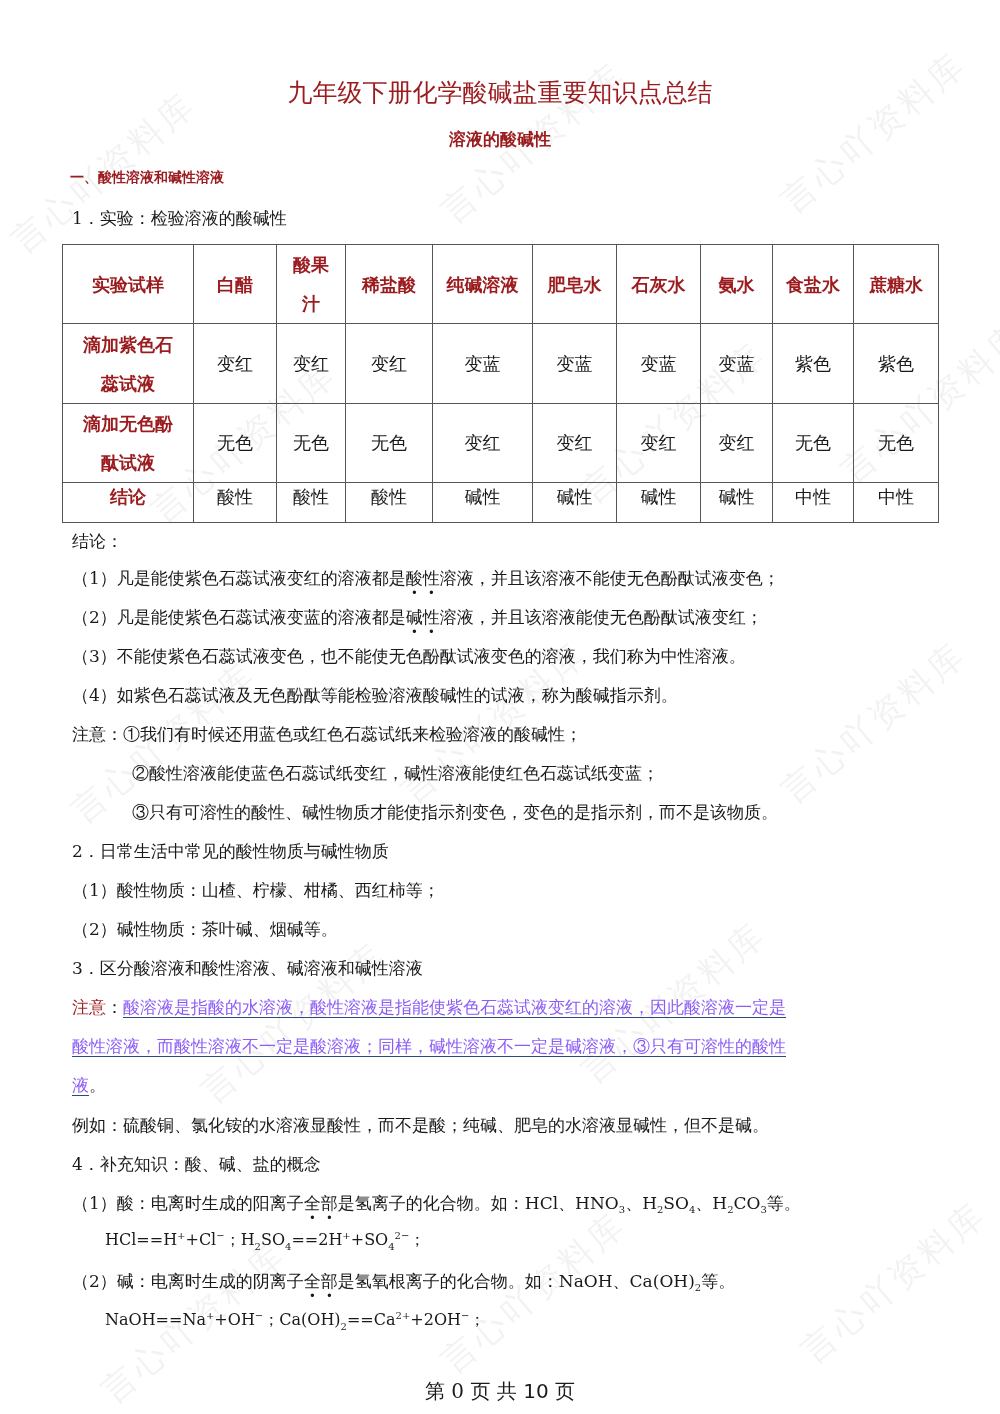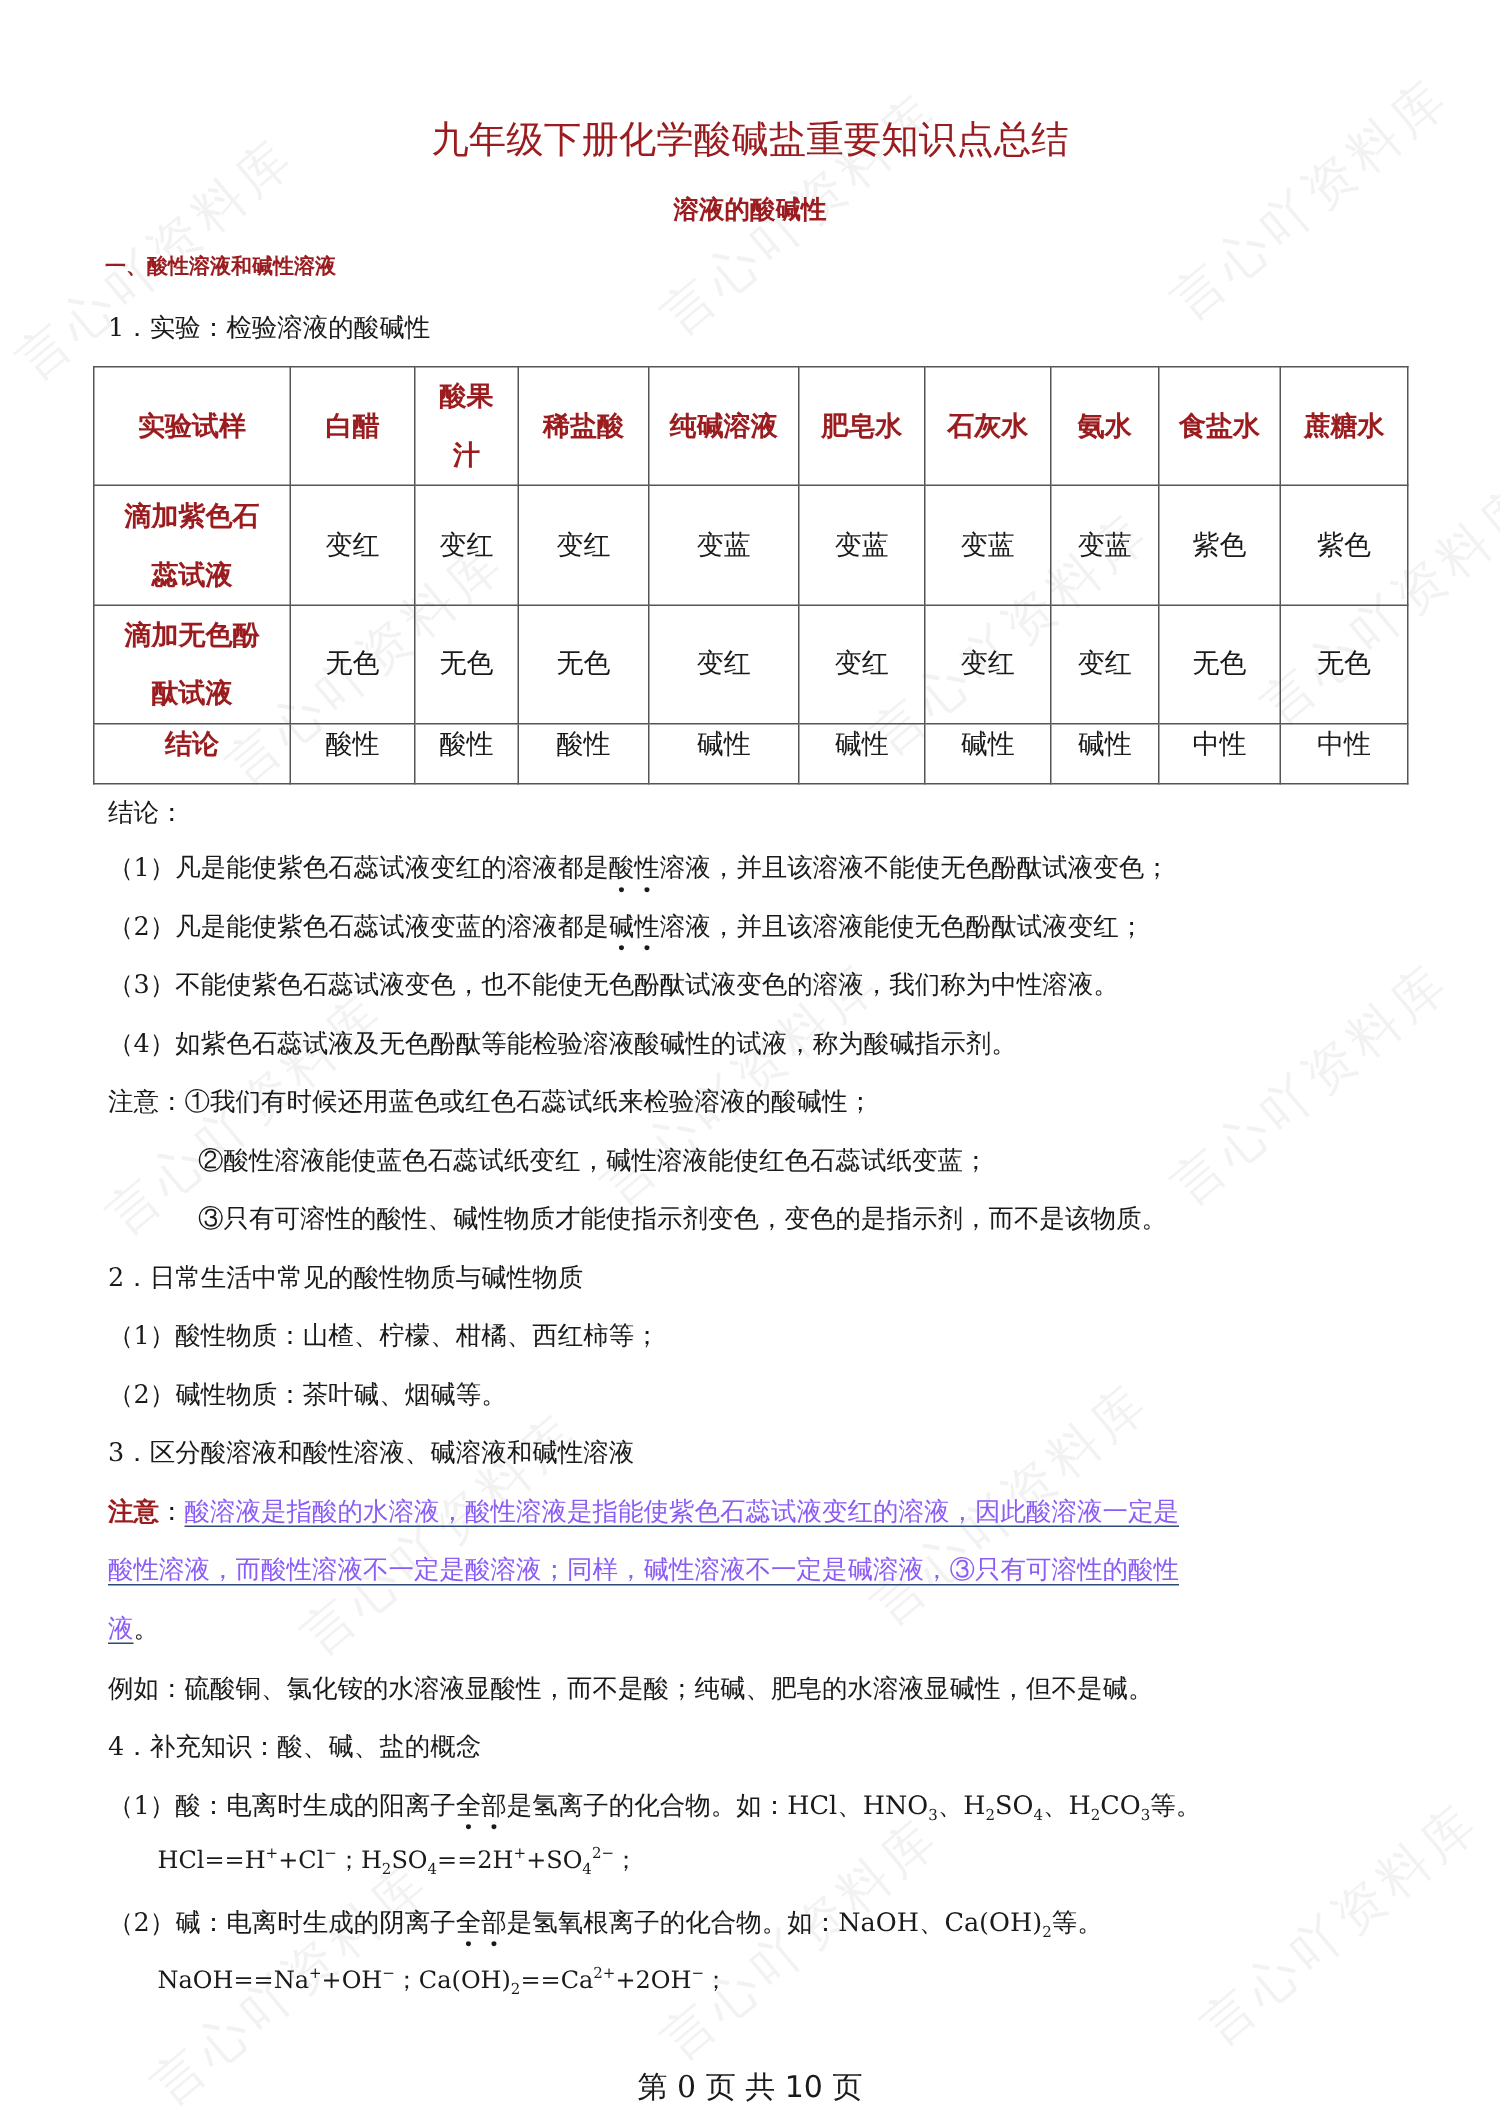--- a/index.html
+++ b/index.html
@@ -10,21 +10,21 @@
   .abs { position: absolute; white-space: nowrap; }
   .title { left: 0; width: 1000px; top: 76px; text-align: center; font-size: 25px; color: #9b1c1f; }
   .subtitle { left: 0; width: 1000px; top: 128px; text-align: center; font-size: 17px; color: #9b1c1f; font-weight: bold; }
   .h1 { left: 70px; top: 169px; font-size: 14px; color: #9b1c1f; font-weight: bold; }
   .line { font-size: 17px; color: #1a1a1a; }
   table.exp { position: absolute; left: 62px; top: 244px; border-collapse: collapse; font-size: 18px; }
   table.exp td { border: 1.5px solid #555; text-align: center; vertical-align: middle; line-height: 40px; }
   table.exp td.hd { color: #9b1c1f; font-weight: bold; line-height: 39px; }
   .dot { position: relative; }
   .dot::after { content: "·"; position: absolute; left: 50%; top: 14px; transform: translateX(-50%); font-weight: bold; font-size: 18px; }
-  .red { color: #9b1c1f; font-weight: bold; }
+  .red { color: #9b1c1f; font-weight: normal; }
   .uline { color: #8b5cf6; text-decoration: underline; text-decoration-color: #2b4a78; text-underline-offset: 4px; font-weight: normal; }
   sup, sub { font-size: 10px; }
   .footer { left: 0; width: 1000px; top: 1378px; text-align: center; font-size: 20px; }
 </style>
 </head>
 <body>
 
 <div class="wm-layer">
   <div class="wm" style="left:-10px;top:150px;">言心吖资料库</div>
   <div class="wm" style="left:420px;top:120px;">言心吖资料库</div>

